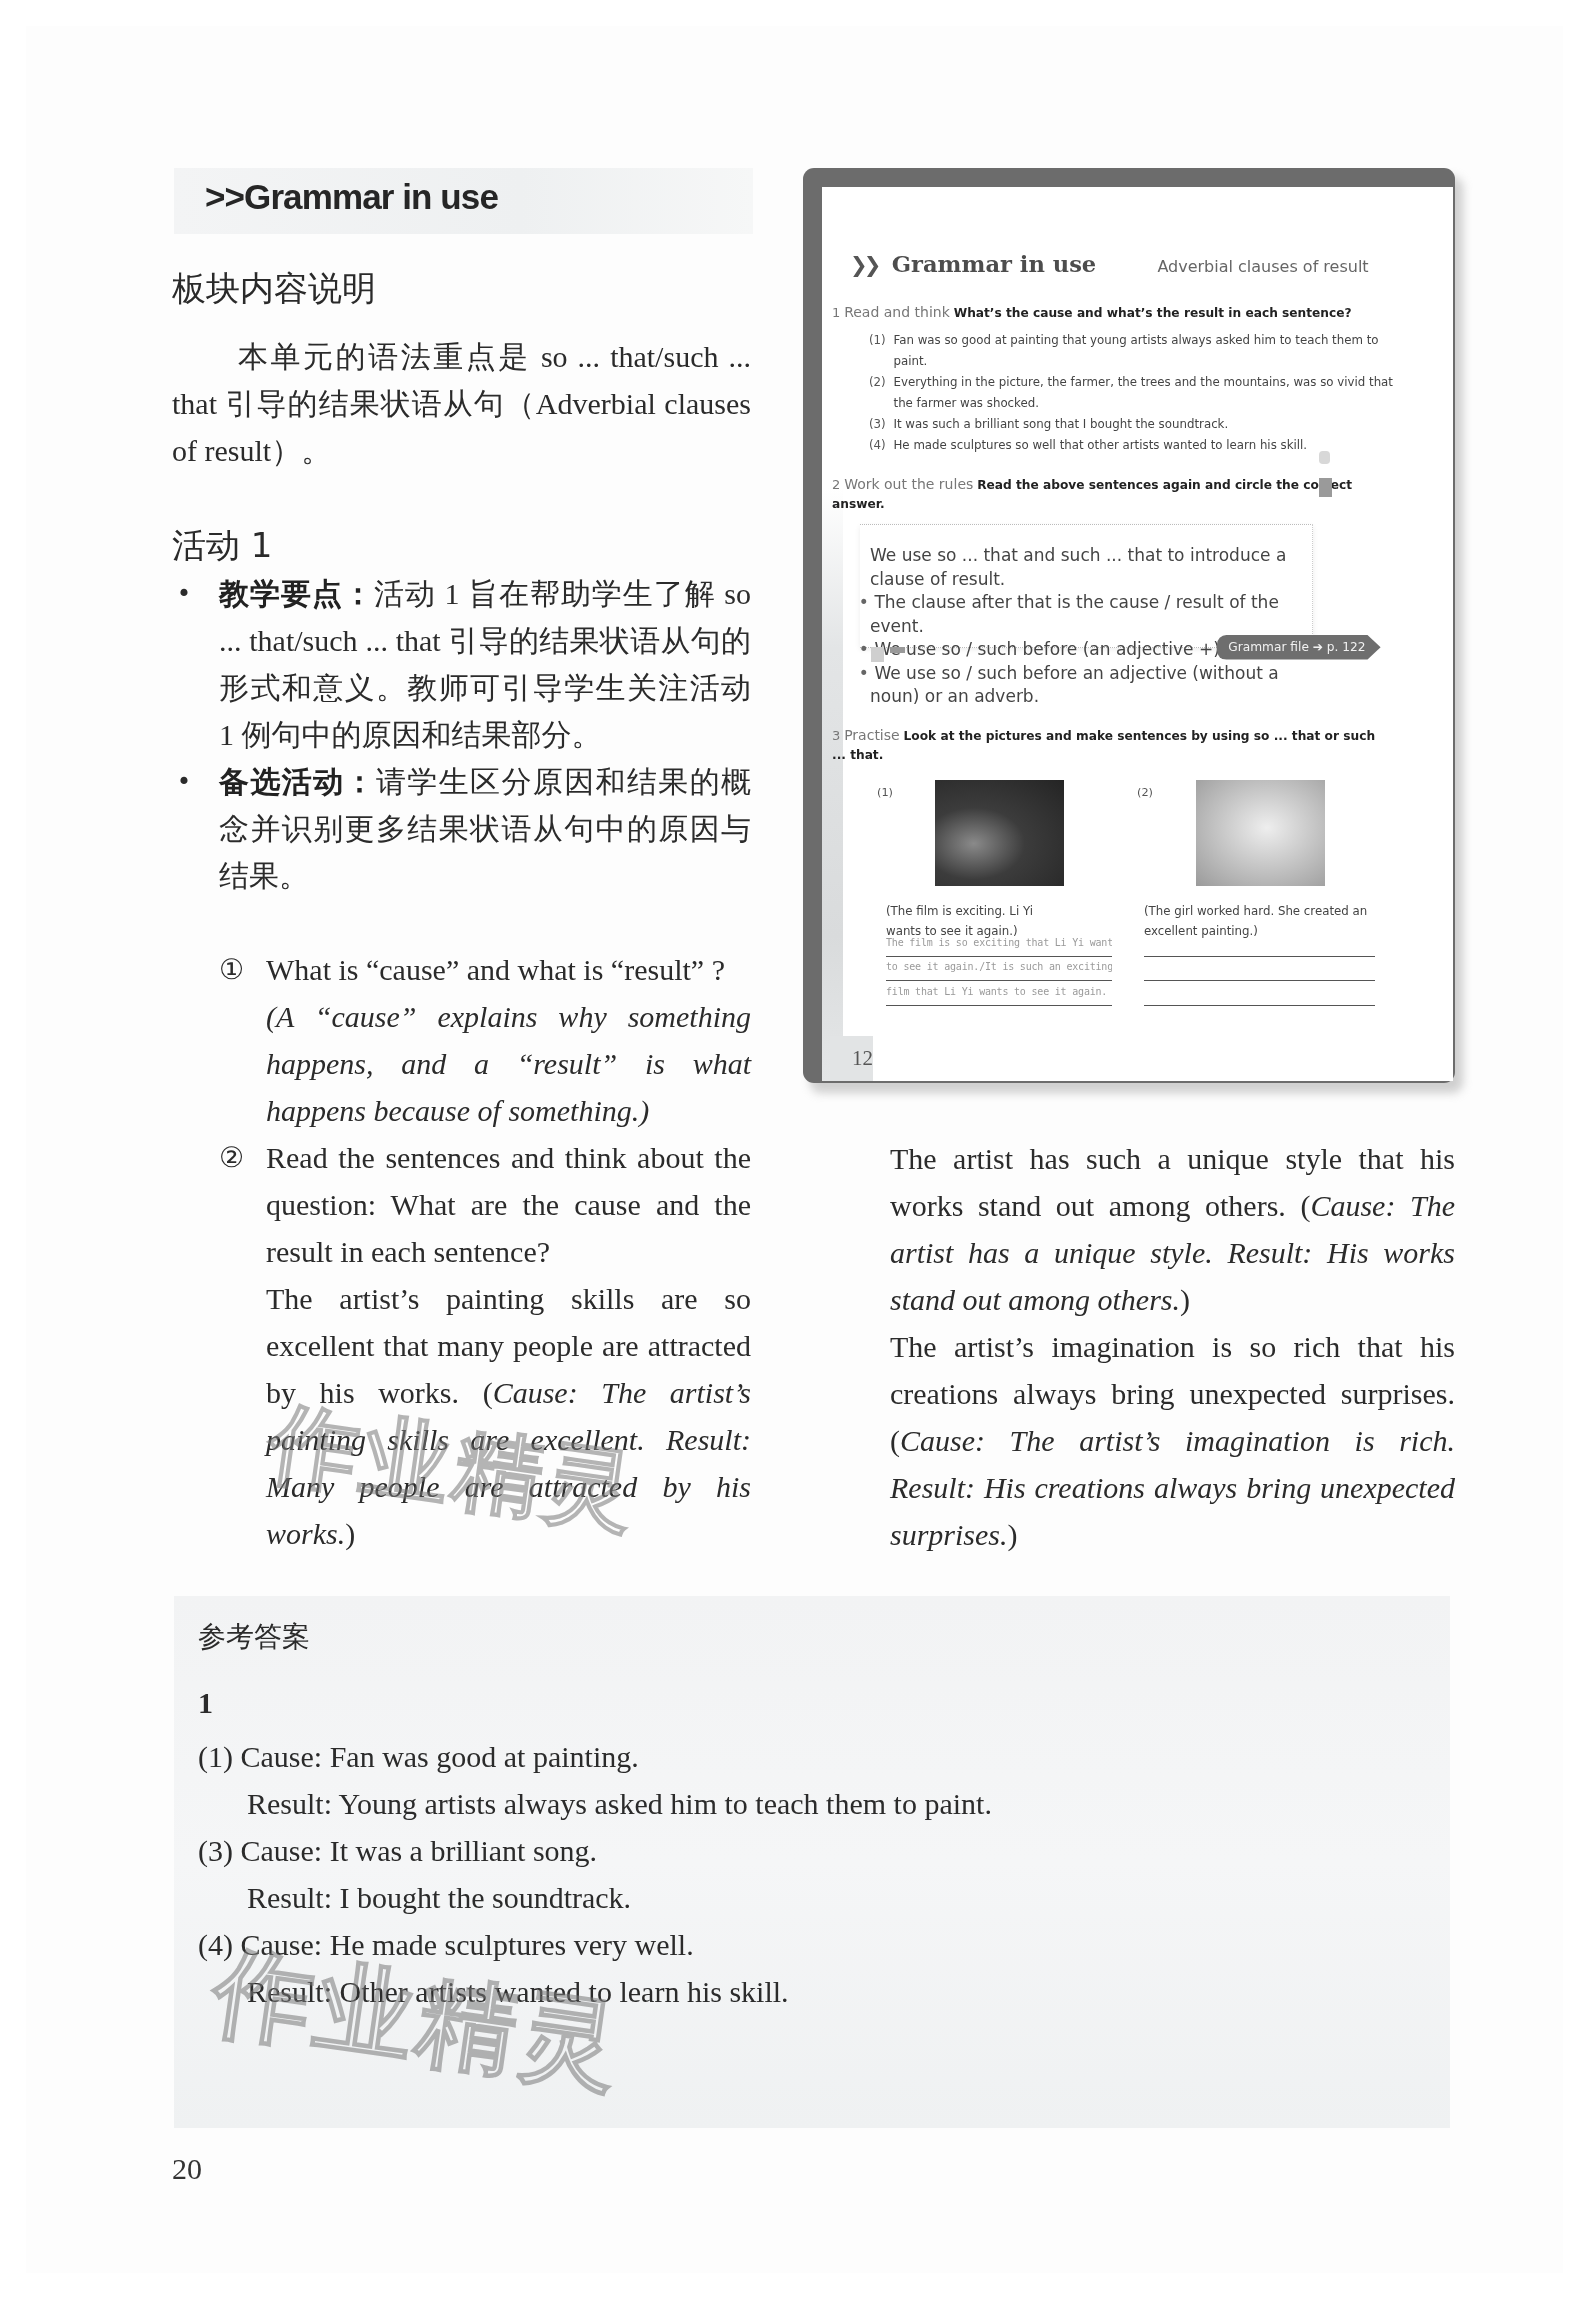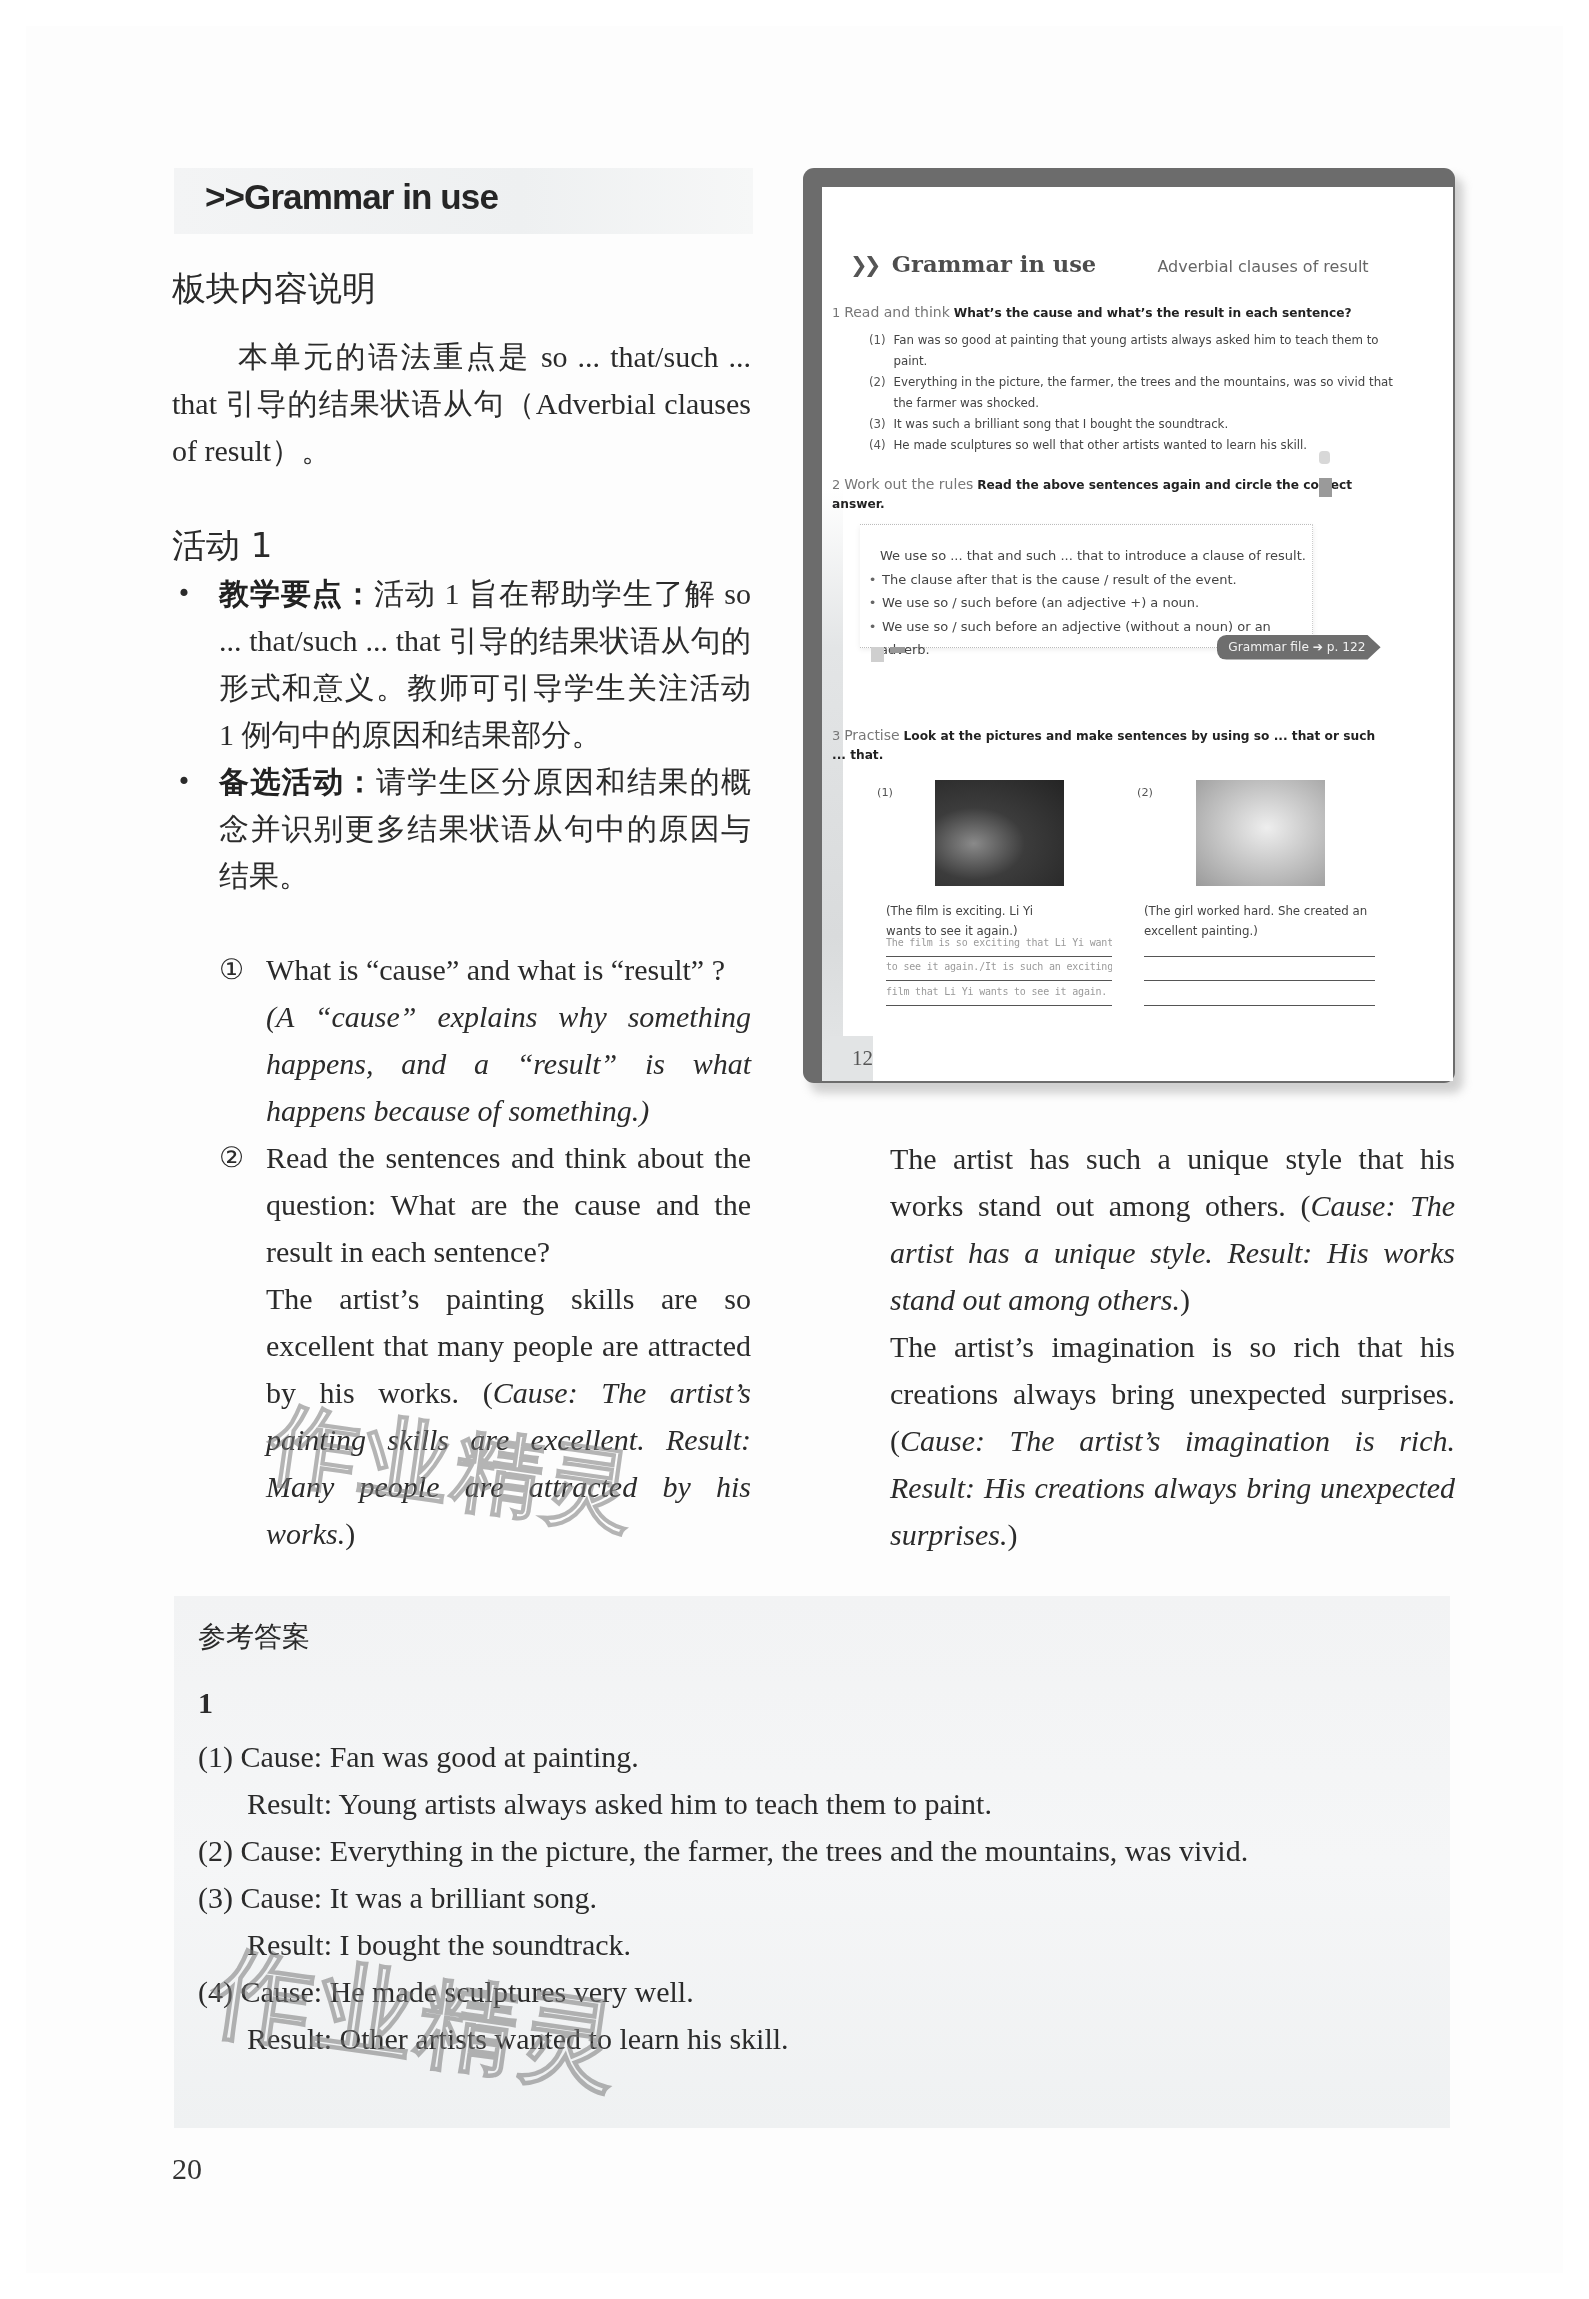--- a/index.html
+++ b/index.html
@@ -81,21 +81,21 @@
   .ib-q b { color: #222; }
   .ib-items { position: absolute; left: 47px; width: 527px; font-size: 11.8px; line-height: 21px; color: #444; }
   .ib-item { position: relative; padding-left: 24.5px; }
   .ib-item .n { position: absolute; left: 0; top: 0; color: #555; }
   .rule-box {
     position: absolute; left: 38px; top: 250px; width: 452px; height: 122px;
     border-top: 0.9px dotted #bbb; border-bottom: 0.9px dotted #bbb; border-right: 0.9px dotted #ccc;
     background: #fff;
     box-shadow: 0 1.9px 5.6px rgba(0,0,0,0.08);
   }
-  .rule-lines { position: absolute; left: 20px; top: 19px; font-size: 13px; line-height: 23.5px; color: #444; }
+  .rule-lines { position: absolute; left: 10px; top: 19px; font-size: 17px; line-height: 23.5px; color: #444; }
   .rule-lines .bl { padding-left: 0; }
   .rule-lines .bl::before { content: "•"; position: relative; left: -11.3px; margin-right: -5.6px; color: #666; }
   .deco1 { position: absolute; left: 497px; top: 264px; width: 11.3px; height: 13px; background: #d8d8d8; border-radius: 3.8px; }
   .deco2 { position: absolute; left: 497px; top: 291px; width: 13px; height: 19px; background: #9a9a9a; }
   .deco3 { position: absolute; left: 49px; top: 370px; width: 13px; height: 15px; background: #cfcfcf; }
   .deco4 { position: absolute; left: 68px; top: 370px; width: 15px; height: 5.6px; background: #999; }
   .gf-tag {
     position: absolute; left: 395px; top: 362px; height: 24.5px; padding: 0 15px 0 11.3px;
     background: #6e6e6e; color: #f2f2f2; font-size: 12.2px; line-height: 24.5px;
     border-radius: 9.4px 0 0 9.4px;
@@ -263,21 +263,20 @@
     (<span class="it">Cause: The artist’s imagination is rich. Result: His creations always bring unexpected surprises.</span>)
   </div>
 </div>
 
 <div class="ans-band"></div>
 <div class="ans-title">参考答案</div>
 <div class="ans-num">1</div>
 <div class="ans-list">
   <div><span>(1)</span> <span>Cause: Fan was good at painting.</span></div>
   <div class="indent">Result: Young artists always asked him to teach them to paint.</div>
-  <div><span>(2)</span> <span>Cause: Everything in the picture, the farmer, the trees and the mountains, was vivid.</span></div>
   <div><span>(3)</span> <span>Cause: It was a brilliant song.</span></div>
   <div class="indent">Result: I bought the soundtrack.</div>
   <div><span>(4)</span> <span>Cause: He made sculptures very well.</span></div>
   <div class="indent">Result: Other artists wanted to learn his skill.</div>
 </div>
 
 <div class="page-num">20</div>
 
 <div class="wm" style="left:268px; top:1408px; font-size:89px;">作业精灵</div>
 <div class="wm" style="left:212px; top:1954px; font-size:99px;">作业精灵</div>

